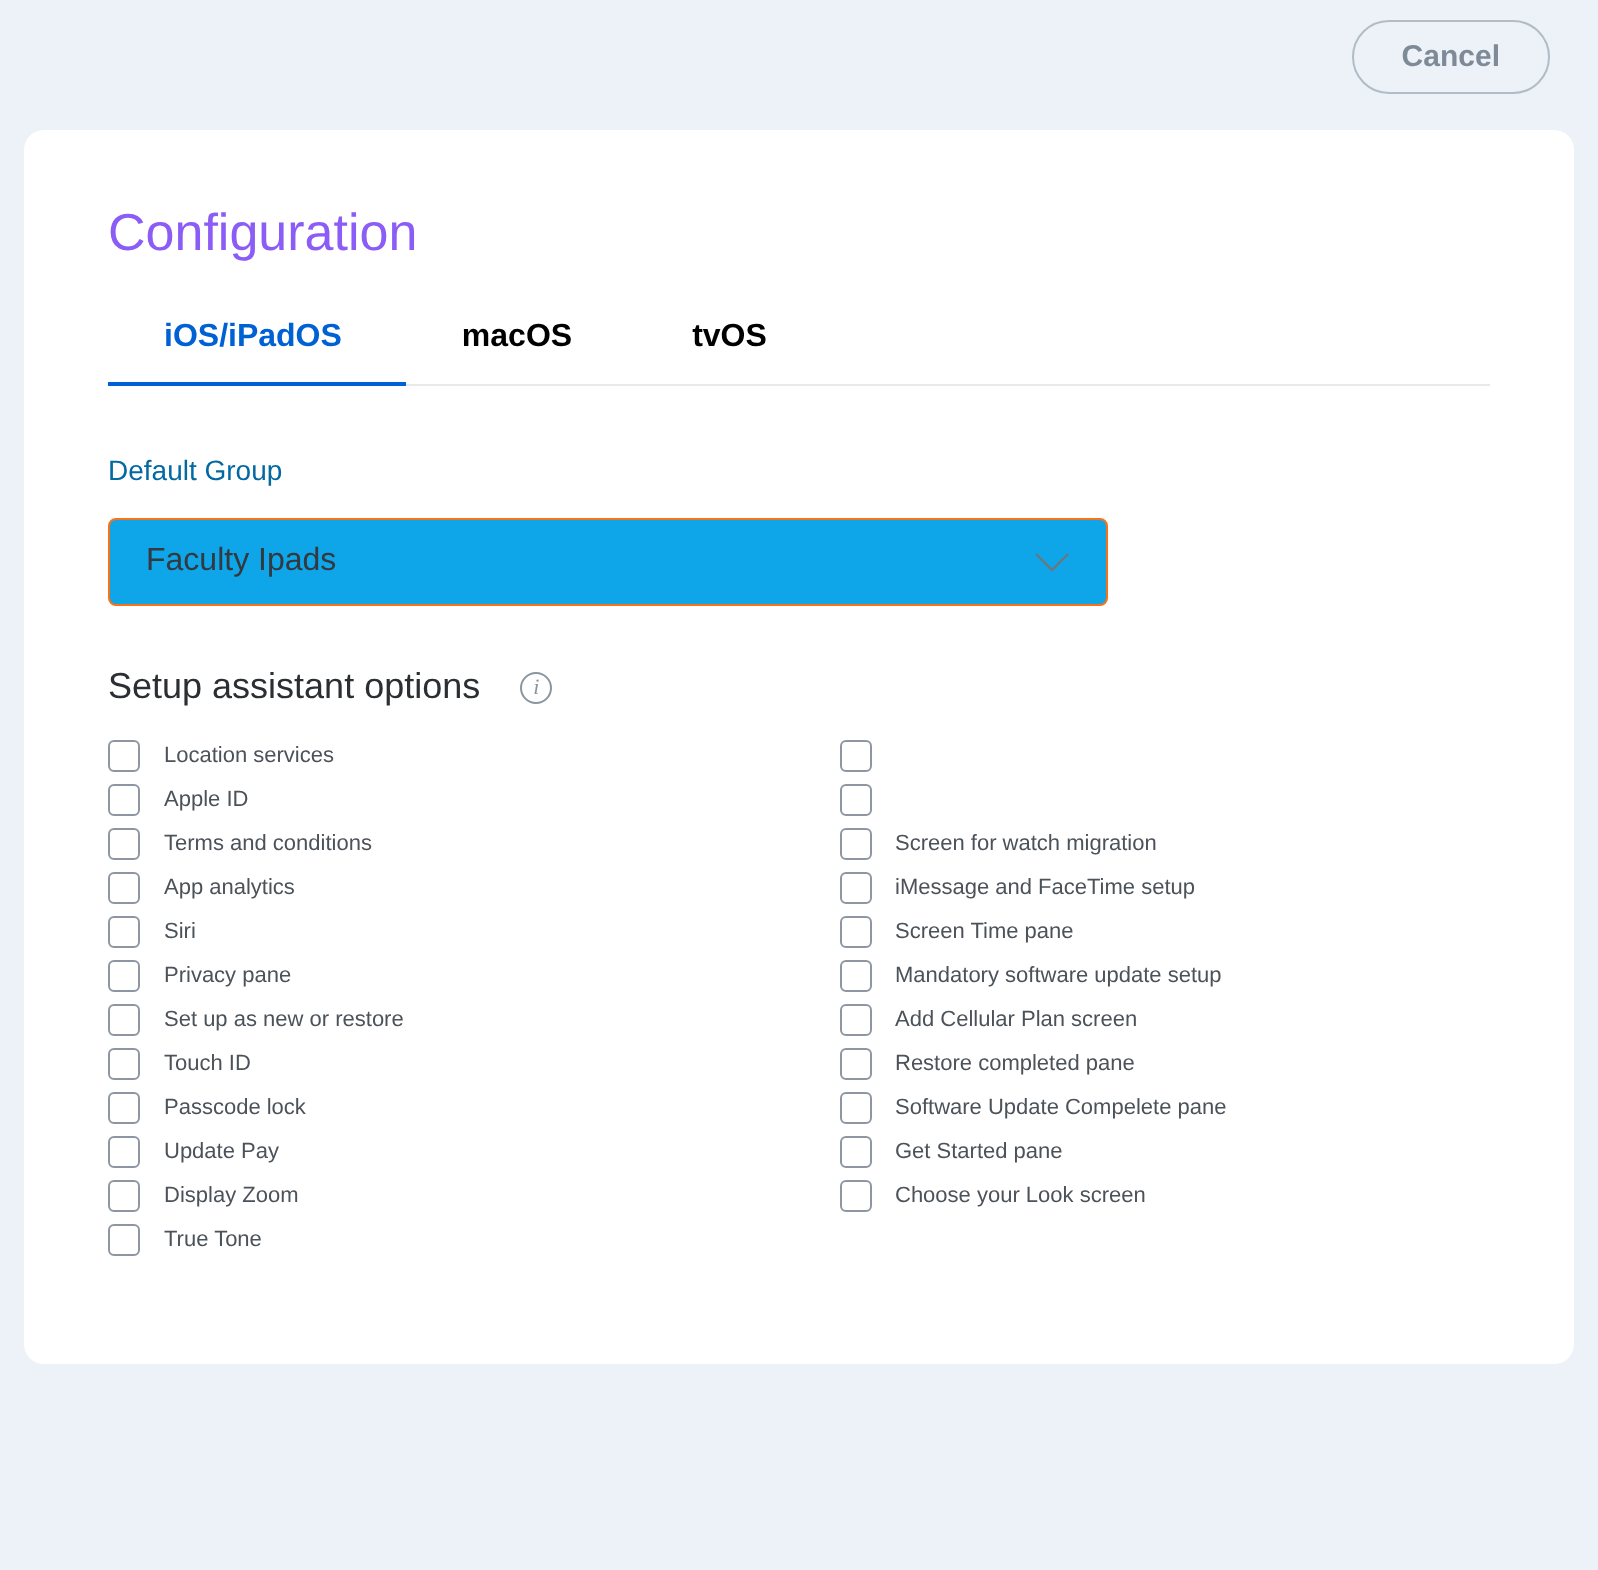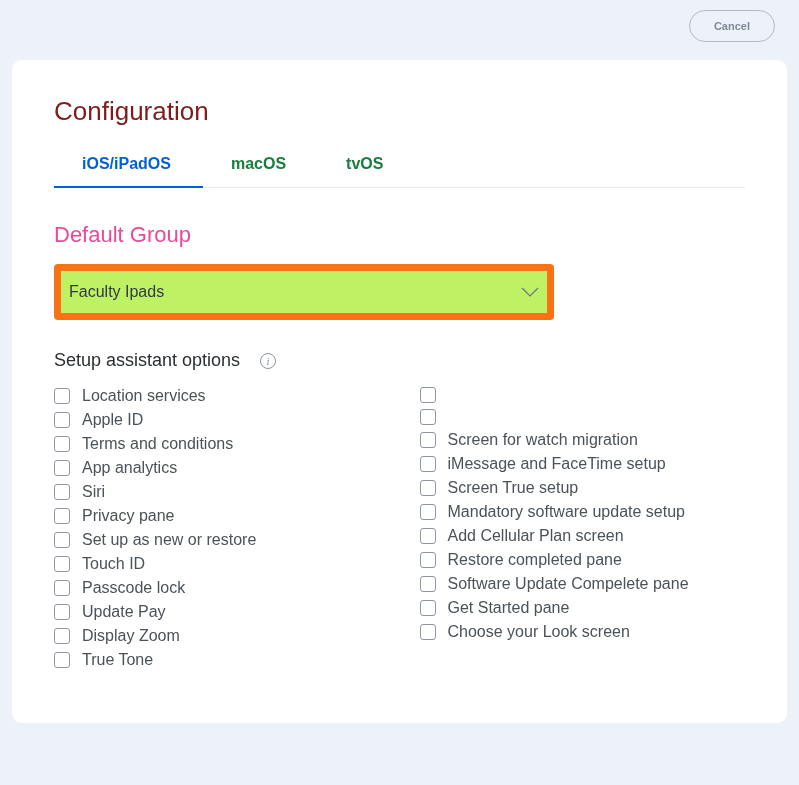--- a/index.html
+++ b/index.html
@@ -15,21 +15,21 @@
       padding-top: 10px;
     }
     .top-actions {
       display: flex;
       justify-content: flex-end;
       gap: 16px;
       padding: 0 24px 18px 0;
       align-items: center;
     }
     .btn {
-      font-size: 11px;
+      font-size: 15px;
       font-weight: 600;
       border-radius: 22px;
       padding: 9px 24px;
       cursor: pointer;
       border: none;
     }
     .btn-cancel {
       background: transparent;
       color: #7e8a97;
       border: 1px solid #b1bcc7;
@@ -40,33 +40,33 @@
     }
     .card {
       background: #fff;
       border-radius: 10px;
       margin: 0 12px 12px 12px;
       padding: 36px 42px 48px 42px;
     }
     .page-title {
       font-size: 26px;
       font-weight: 500;
-      color: #7f1d1d;
+      color: #8b5cf6;
       margin-bottom: 28px;
     }
     .tabs {
       display: flex;
       gap: 48px;
       border-bottom: 1px solid #e7e9ec;
       margin-bottom: 34px;
     }
     .tab {
       font-size: 16px;
       font-weight: 600;
-      color: #15803d;
+      color: #000000;
       padding: 0 6px 14px 6px;
       cursor: pointer;
       position: relative;
     }
     .tab:first-child {
       margin-left: 22px;
     }
     .tab.active {
       color: #0061d5;
       text-align: right;
@@ -74,37 +74,37 @@
     .tab.active::after {
       content: '';
       position: absolute;
       left: -22px;
       right: -26px;
       bottom: -1px;
       height: 2px;
       background: #0061d5;
     }
     .section-label {
-      font-size: 22px;
-      color: #ec4899;
+      font-size: 14px;
+      color: #0369a1;
       margin-bottom: 16px;
     }
     .select-wrapper {
       position: relative;
       width: 500px;
       margin-bottom: 30px;
     }
     .select {
       width: 100%;
-      border: 7px solid #f97316;
+      border: 1px solid #f97316;
       border-radius: 4px;
-      padding: 12px 8px;
+      padding: 12px 18px;
       font-size: 16px;
       color: #33393f;
-      background: #bef264;
+      background: #0ea5e9;
       cursor: pointer;
       display: flex;
       justify-content: space-between;
       align-items: center;
     }
     .chevron {
       display: inline-block;
     }
     .chevron svg {
       display: block;
@@ -146,21 +146,21 @@
     }
     .checkbox {
       width: 16px;
       height: 16px;
       border: 1px solid #8e97a1;
       border-radius: 3px;
       background: #fff;
       flex-shrink: 0;
     }
     .option-label {
-      font-size: 16px;
+      font-size: 11px;
       color: #4b5259;
     }
   </style>
 </head>
 <body>
 
 <div class="top-actions">
   <button class="btn btn-cancel">Cancel</button>
 </div>
 
@@ -252,21 +252,21 @@
         <div class="option-row">
           <span class="checkbox"></span>
           <span class="option-label">Screen for watch migration</span>
         </div>
         <div class="option-row">
           <span class="checkbox"></span>
           <span class="option-label">iMessage and FaceTime setup</span>
         </div>
         <div class="option-row">
           <span class="checkbox"></span>
-          <span class="option-label">Screen True setup</span>
+          <span class="option-label">Screen Time pane</span>
         </div>
         <div class="option-row">
           <span class="checkbox"></span>
           <span class="option-label">Mandatory software update setup</span>
         </div>
         <div class="option-row">
           <span class="checkbox"></span>
           <span class="option-label">Add Cellular Plan screen</span>
         </div>
         <div class="option-row">

